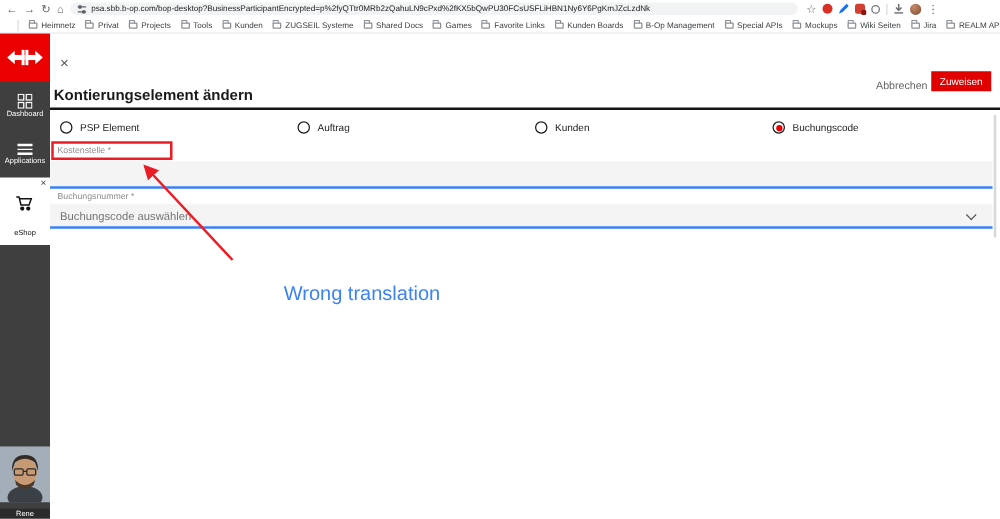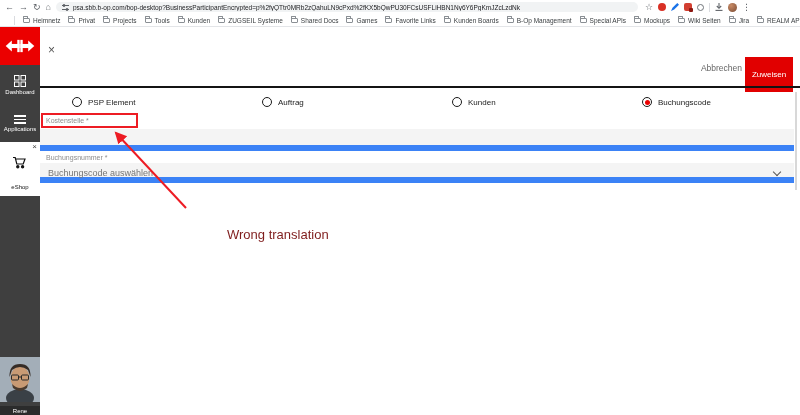--- a/index.html
+++ b/index.html
@@ -35,36 +35,36 @@
   .eshop-x{position:absolute;right:3px;top:1px;font-size:8px;color:#444;line-height:1;cursor:pointer;}
   .eshop-lab{position:absolute;left:0;bottom:6px;width:40px;text-align:center;font-size:6px;color:#111;}
   .avatar-wrap{position:absolute;left:0;top:330px;width:40px;}
   .avatar-name{width:40px;text-align:center;background:#2b2b2b;color:#fff;font-size:6px;padding:2px 0 3px;}
 
   
   .main{position:absolute;left:40px;top:27px;width:760px;height:388px;background:#fff;}
   .close-x{position:absolute;left:8px;top:17px;font-size:12px;color:#555;line-height:1;cursor:pointer;}
   .dlg-title{position:absolute;left:3px;top:42px;font-size:12px;font-weight:bold;color:#1a1a1a;}
   .btn-cancel{position:absolute;right:58px;top:36px;font-size:8.5px;color:#666;cursor:pointer;text-align:center;}
-  .btn-submit{position:absolute;left:705px;top:30px;width:48px;height:35px;background:#e10000;color:#fff;font-size:8px;display:flex;align-items:center;justify-content:center;cursor:pointer;}
+  .btn-submit{position:absolute;left:705px;top:30px;width:48px;height:16px;background:#e10000;color:#fff;font-size:8px;display:flex;align-items:center;justify-content:center;cursor:pointer;}
   .title-rule{position:absolute;left:0;top:59px;width:760px;height:2px;background:#141414;}
   .radio-row{position:absolute;left:0;top:70px;width:760px;height:16px;}
-  .radio-opt{position:absolute;top:0;display:flex;align-items:center;gap:6px;font-size:8px;color:#222;cursor:pointer;margin-left:24px;}
+  .radio-opt{position:absolute;top:0;display:flex;align-items:center;gap:6px;font-size:8px;color:#222;cursor:pointer;}
   .rc{width:10px;height:10px;border:1.5px solid #1a1a1a;border-radius:50%;box-sizing:border-box;position:relative;background:#fff;flex:none;}
   .rc.sel::after{content:"";position:absolute;inset:1.5px;background:#eb0000;border-radius:50%;}
   .f-label{position:absolute;font-size:7px;color:#8d8d8d;}
-  .field{position:absolute;left:0;width:754px;background:#f4f4f4;border-bottom:6px solid #3b82f6;box-sizing:border-box;}
+  .field{position:absolute;left:0;width:754px;background:#f4f4f4;border-bottom:2px solid #3b82f6;box-sizing:border-box;}
   .field input{width:100%;height:100%;border:0;background:transparent;outline:none;font-size:9px;color:#333;padding:0 8px;box-sizing:border-box;}
   .ph{position:absolute;left:8px;top:5px;font-size:9px;color:#757575;}
   .chev{position:absolute;right:14px;top:6px;width:5px;height:5px;border-right:1.2px solid #555;border-bottom:1.2px solid #555;transform:rotate(45deg);}
   .scrollhint{position:absolute;left:755px;top:65px;width:2px;height:98px;background:#d8d8d8;}
 
   
   .anno-box{position:absolute;left:41px;top:113px;width:97px;height:15px;border:2px solid #ed1c24;box-sizing:border-box;pointer-events:none;}
-  .anno-text{position:absolute;left:187px;top:200px;font-size:13px;color:#7f1d1d;}
+  .anno-text{position:absolute;left:187px;top:200px;font-size:16px;color:#3b82f6;}
   .anno-svg{position:absolute;left:0;top:0;pointer-events:none;}
 </style>
 </head>
 <body>
 
 <div id="stage">
 
   <div class="topbar">
     <span class="nav-ic">←</span>
     <span class="nav-ic">→</span>
@@ -235,20 +235,21 @@
           <rect x="11.5" y="18" width="7" height="5" rx="1" fill="none" stroke="#2a2a2a" stroke-width="1"></rect>
           <rect x="21.5" y="18" width="7" height="5" rx="1" fill="none" stroke="#2a2a2a" stroke-width="1"></rect>
           <line x1="18.5" y1="20" x2="21.5" y2="20" stroke="#2a2a2a" stroke-width="1"></line>
         </svg>
       <div class="avatar-name">Rene</div>
     </div>
   </div>
 
   <div class="main">
     <span class="close-x">×</span>
+    <div class="dlg-title">Kontierungselement ändern</div>
     <span class="btn-cancel">Abbrechen</span>
     <div class="btn-submit">Zuweisen</div>
     <div class="title-rule"></div>
 
     <div class="radio-row">
       <span class="radio-opt" style="left:8px">
           <span class="rc"></span>
           <span>PSP Element</span>
         </span>
       <span class="radio-opt" style="left:198px">

